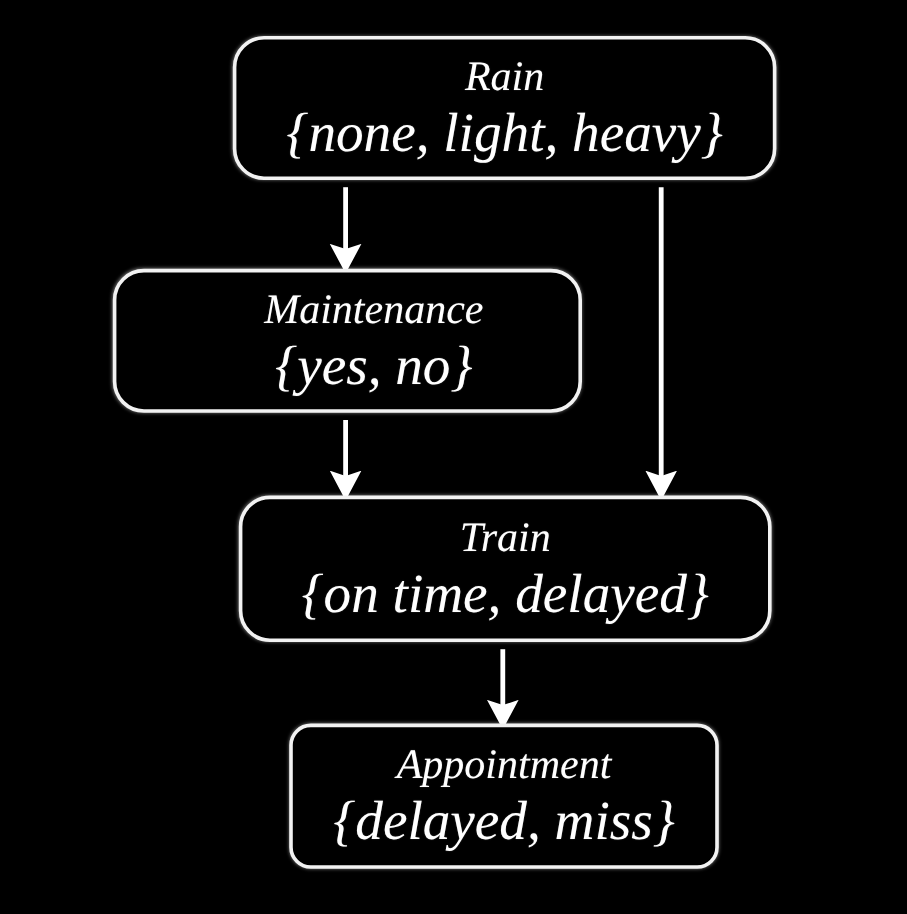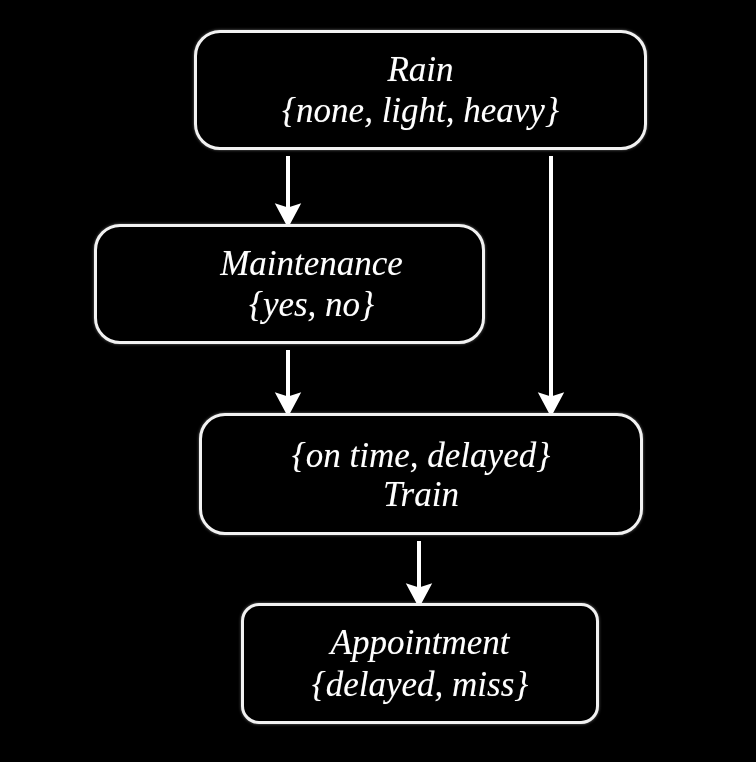--- a/index.html
+++ b/index.html
@@ -31,21 +31,21 @@
     font-style: italic;
     color: #ffffff;
     line-height: 1.12;
     white-space: nowrap;
     text-shadow: 0 0 1px rgba(255,255,255,0.35);
   }
   .node-name {
     font-size: 35px;
   }
   .node-states {
-    font-size: 35px;
+    font-size: 46px;
     margin-top: 2px;
   }
 
   
   #node-rain        { left: 194px; top: 30px;  width: 453px; height: 120px; align-items: center; }
   #node-maintenance { left: 94px;  top: 224px; width: 391px; height: 120px; padding-left: 44px; }
   #node-train       { left: 199px; top: 413px; width: 444px; height: 122px; }
   #node-appointment { left: 241px; top: 603px; width: 358px; height: 121px; border-radius: 18px; }
 
   #edges {
@@ -90,22 +90,22 @@
     <div class="node-label node-name">Rain</div>
     <div class="node-label node-states">{none, light, heavy}</div>
   </div>
 
   <div class="node" id="node-maintenance">
     <div class="node-label node-name">Maintenance</div>
     <div class="node-label node-states">{yes, no}</div>
   </div>
 
   <div class="node" id="node-train">
+    <div class="node-label node-name">Train</div>
     <div class="node-label node-states">{on time, delayed}</div>
-    <div class="node-label node-name">Train</div>
   </div>
 
   <div class="node" id="node-appointment">
     <div class="node-label node-name">Appointment</div>
     <div class="node-label node-states">{delayed, miss}</div>
   </div>
 
 </div>
 
 </body></html>

